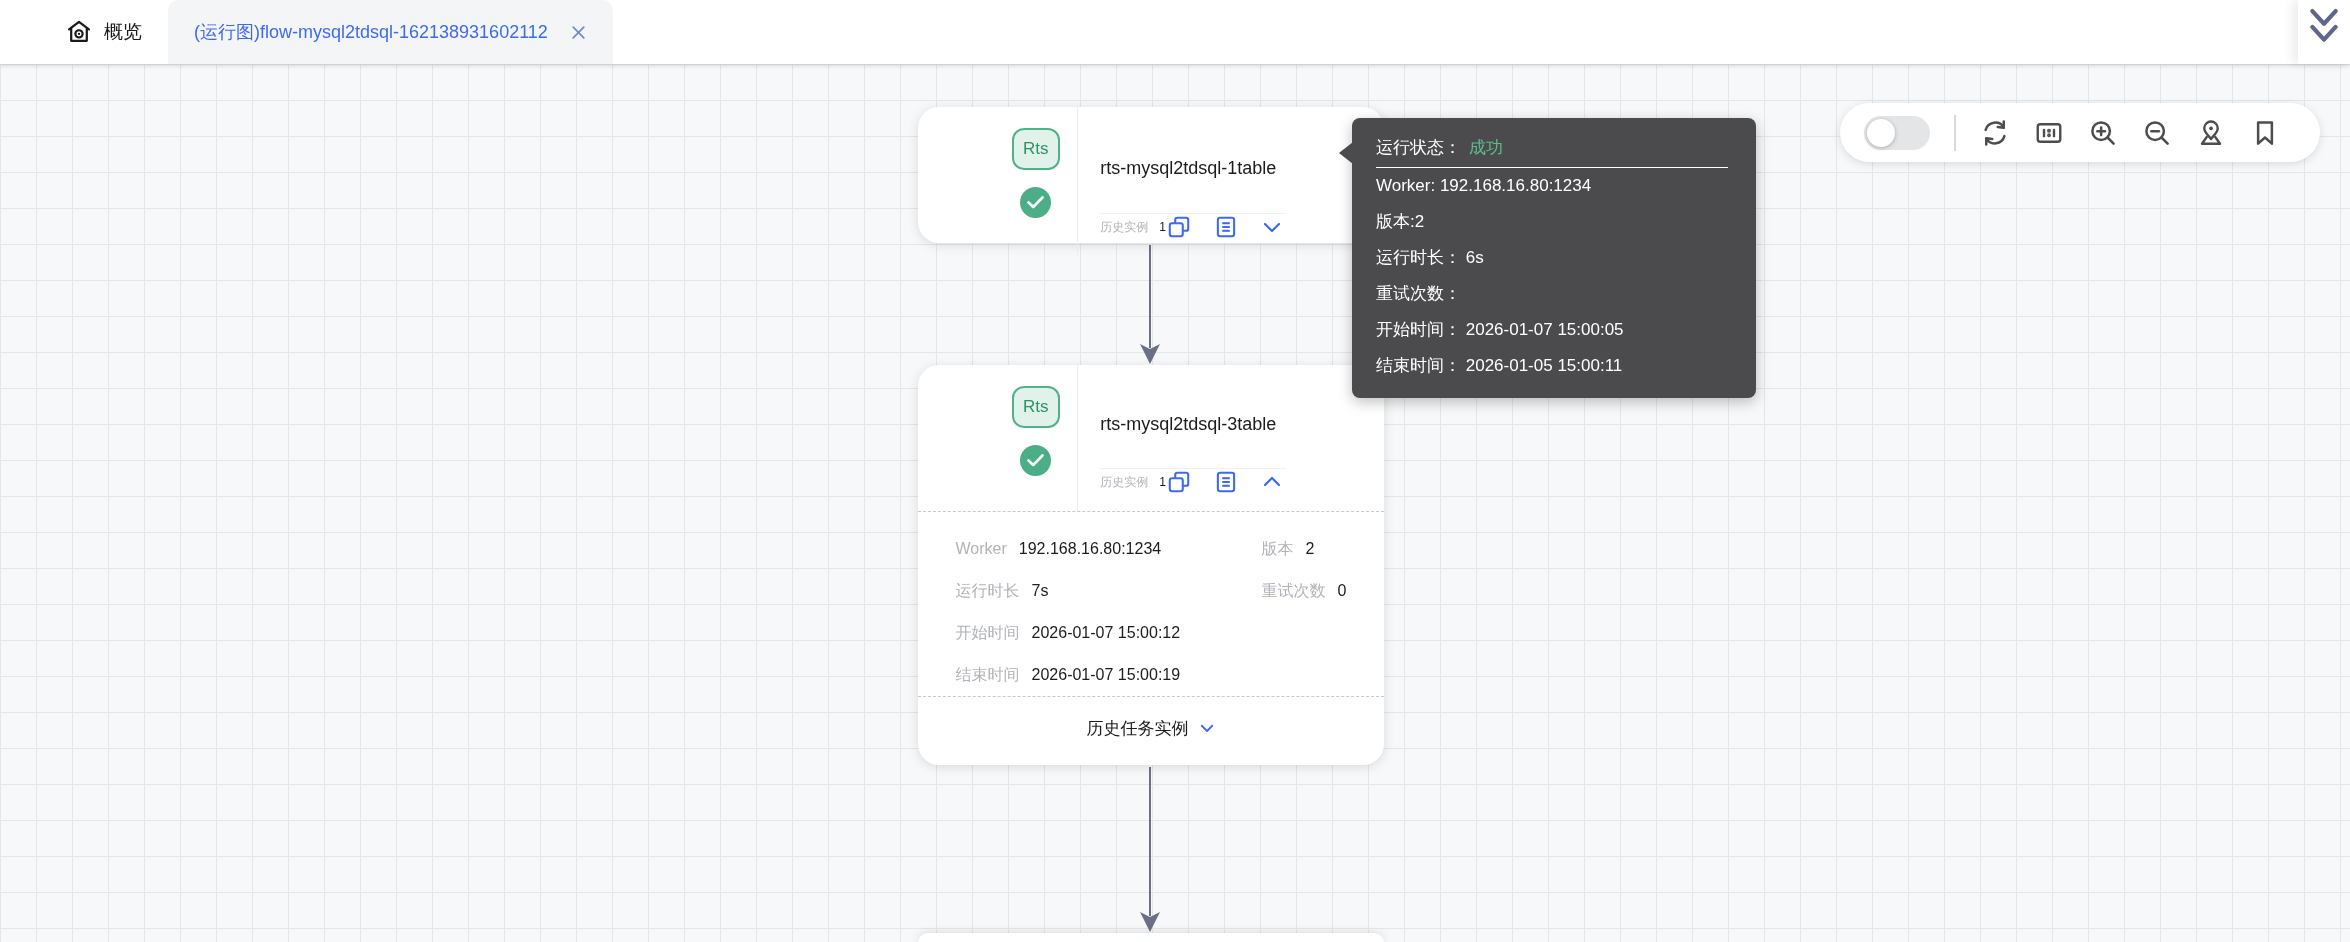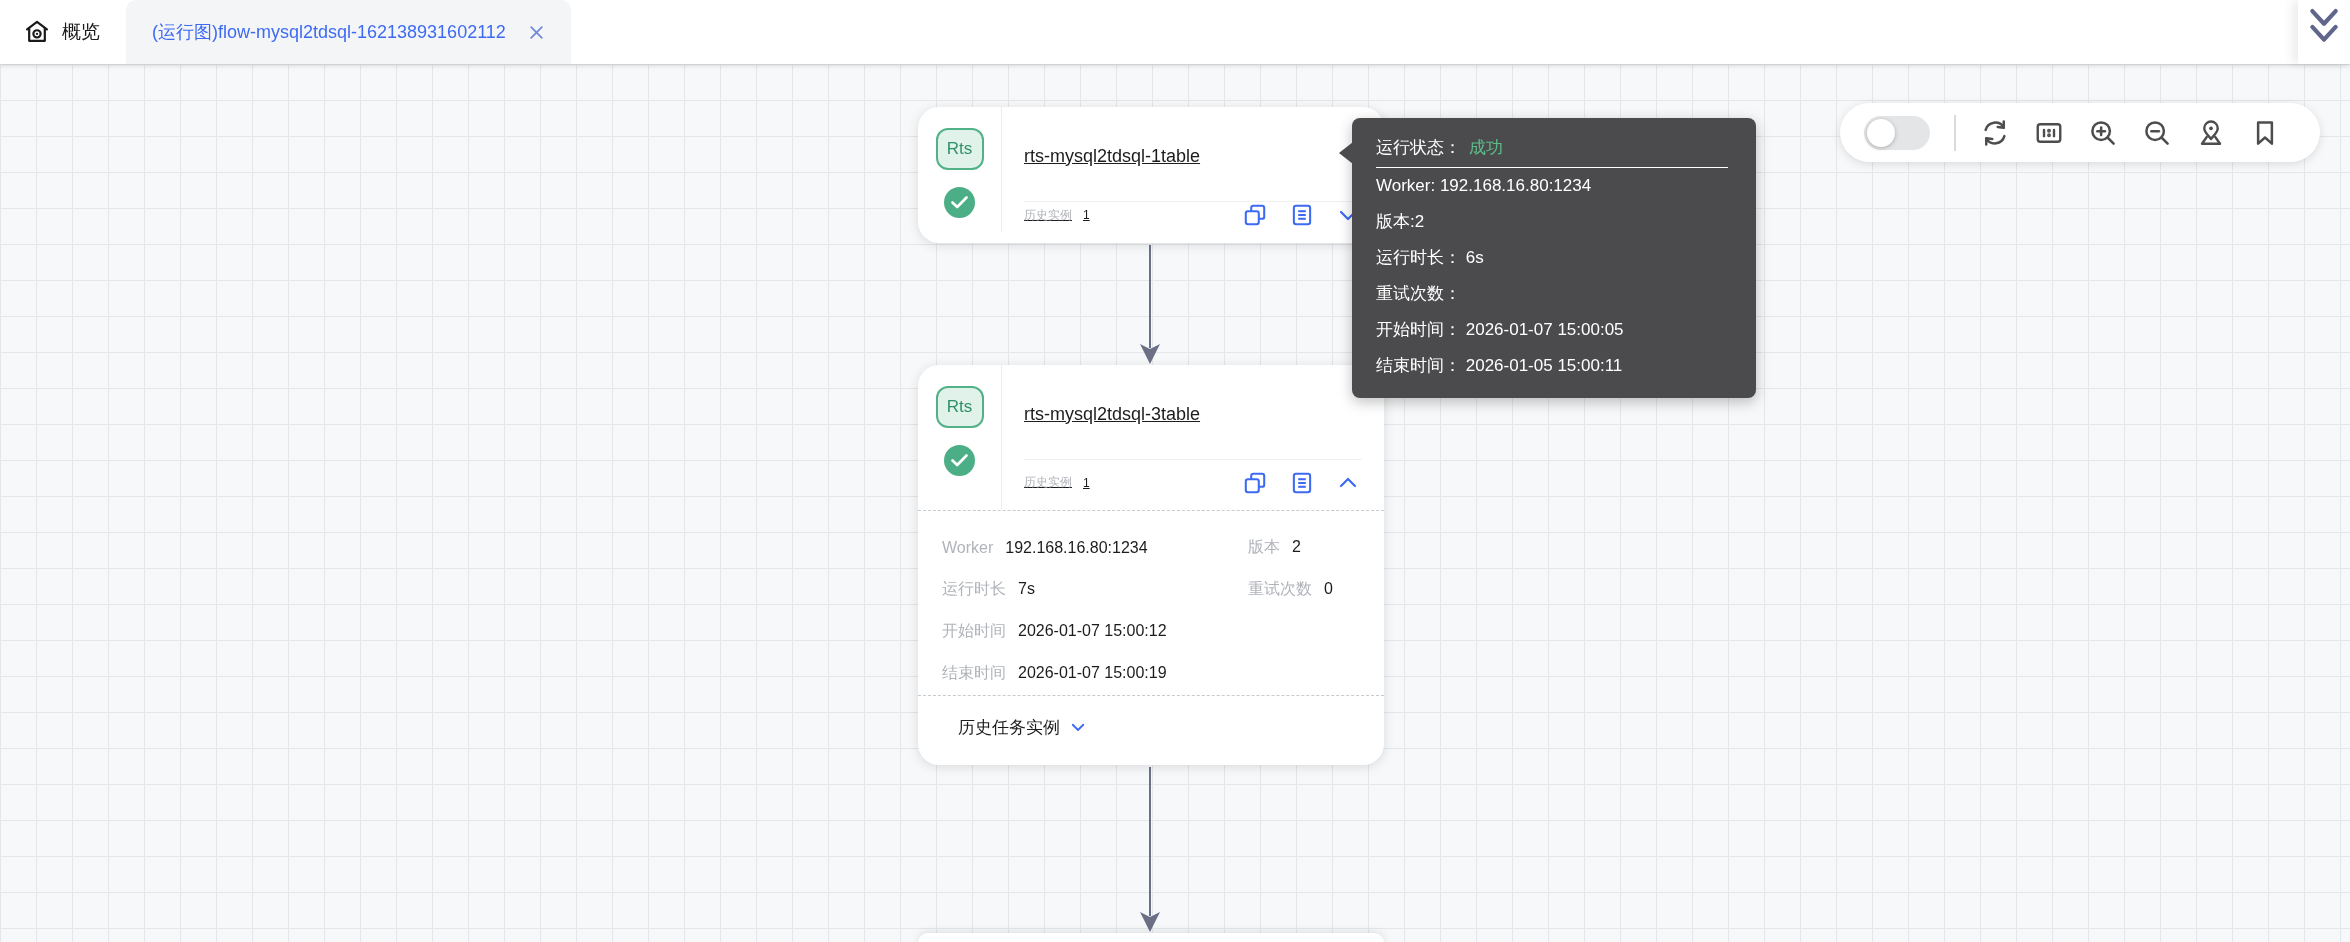--- a/index.html
+++ b/index.html
@@ -1,49 +1,49 @@
 <!DOCTYPE html>
 <html><head>
 <meta charset="utf-8">
 <style>
   * { box-sizing: border-box; margin: 0; padding: 0; }
   html,body { width: 2350px; height: 942px; overflow: hidden;
     font-family: "Liberation Sans", "DejaVu Sans", sans-serif; color:#1d1d1f; }
 
   
   .topbar { position:absolute; top:0; left:0; width:2350px; height:64px; background:#fff;
-    box-shadow:0 2px 4px rgba(0,0,0,.12); display:flex; align-items:stretch; z-index:30; }
+    box-shadow:0 2px 4px rgba(0,0,0,.12); display:flex; align-items:stretch; z-index:30;padding-left:42px; }
   .home-group { display:flex; align-items:center; gap:11px; margin-left:23px; }
   .home-group .label { font-size:19px; font-weight:500; color:#1a1a1a; }
   .tab { margin-left:26px; background:#f4f5f7; border-radius:10px 10px 0 0;
     padding:0 26px; display:flex; align-items:center; gap:22px; cursor:pointer;text-align:center; }
   .tab .tab-label { font-size:18px; color:#3d6af2; }
   .collapse-panel { position:absolute; right:0; top:0; width:52px; height:64px; background:#fff;
     box-shadow:-6px 0 10px rgba(0,0,0,.07); display:flex; justify-content:center; align-items:flex-start;
     padding-top:6px; z-index:31; }
 
   
   .canvas { position:absolute; top:64px; left:0; width:2350px; height:878px;
     background-color:#f7f8f9;
     background-image: linear-gradient(#e4e7ea 1px, transparent 1px),
                       linear-gradient(90deg,#e4e7ea 1px, transparent 1px);
     background-size:36px 36px; }
 
   
   .node { position:absolute; background:#fff; border-radius:21px;
-    box-shadow:0 2px 12px rgba(0,0,0,.12); display:flex; flex-direction:column; }
+    box-shadow:0 2px 12px rgba(0,0,0,.12); display:flex; flex-direction:column;align-items:center; }
   .node-header { display:flex; }
   .node-left { width:84px; display:flex; flex-direction:column; align-items:center;
     padding-top:21px; gap:17px; border-right:1px solid #ededee; }
   .type-badge { width:48px; height:42px; border:2.5px solid #52b287; border-radius:12px;
     background:#e1f2ea; color:#2f9068; font-size:17px; font-weight:500;
     display:flex; align-items:center; justify-content:center; }
   .check-circle { width:31px; height:31px; border-radius:50%; background:#4cae87;
     display:flex; align-items:center; justify-content:center; }
-  .node-main { flex:1; display:flex; flex-direction:column; padding:4px 22px; min-width:0;text-decoration:underline; }
+  .node-main { flex:1; display:flex; flex-direction:column; padding:16px 22px; min-width:0; }
   .node-title-area { height:91px; display:flex; align-items:center; border-bottom:1px solid #f0f0f0; }
   .node-title { font-size:18px; color:#1c1c1e; white-space:nowrap; }
   .history-row { flex:1; display:flex; align-items:center; font-size:12px; }
   .history-label { color:#b0b3b9; }
   .history-count { color:#1c1c1e; margin-left:11px; }
   .row-icons { margin-left:auto; display:flex; align-items:center; gap:21px; }
   .row-icons .ic { width:26px; height:26px; color:#3d6af2; cursor:pointer; display:flex; align-items:center; }
 
   .dashed-divider { border-top:1px dashed #c7cad0; width:100%; }
   .node-details { padding:16px 24px 0 24px; }

